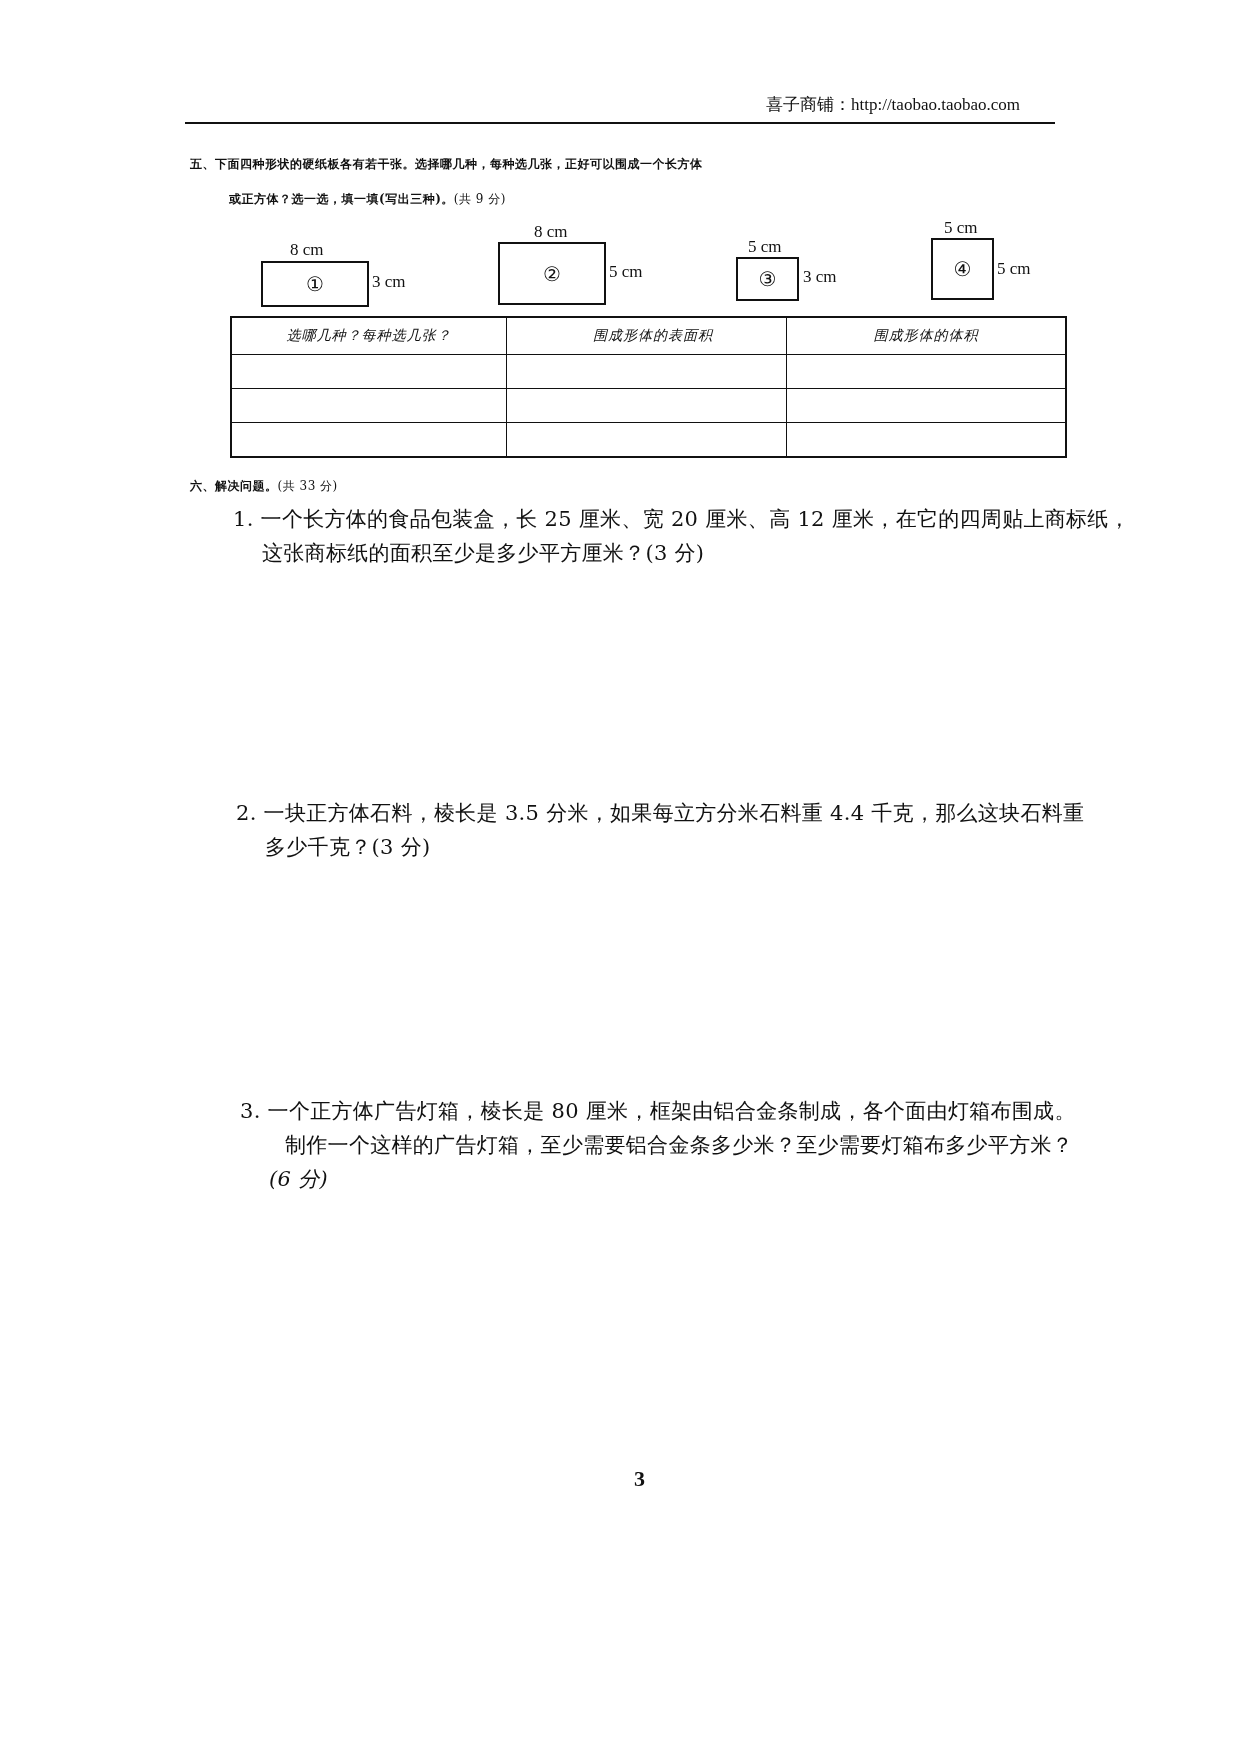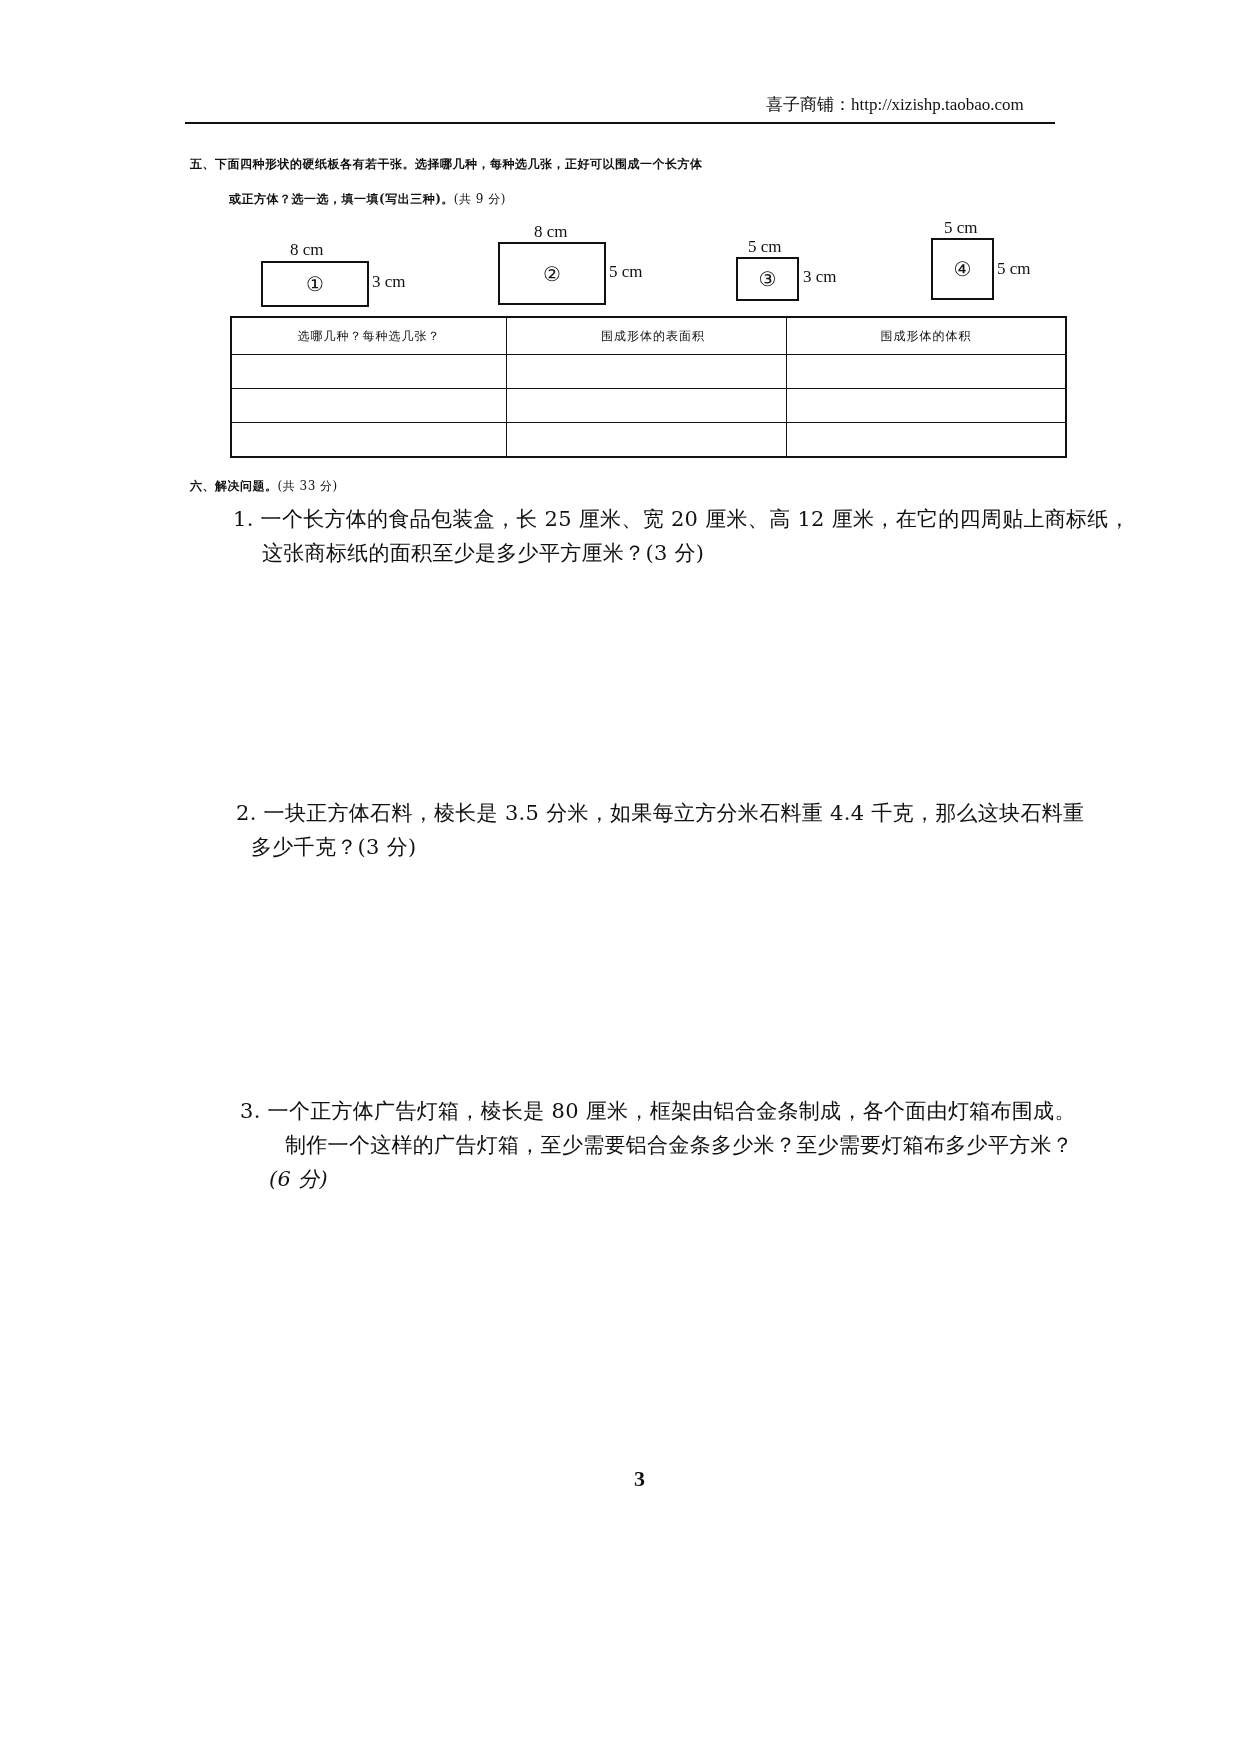--- a/index.html
+++ b/index.html
@@ -12,27 +12,27 @@
     .header-text { left: 766px; top: 93px; font-size: 17px; font-family: "Liberation Serif", serif; white-space: nowrap; }
     .header-rule { left: 185px; top: 122px; width: 870px; height: 2px; background: #111; }
     .sec-title { font-size: 12px; font-weight: bold; white-space: nowrap; letter-spacing: 0.5px; }
     .sec-title .light { font-weight: normal; }
     .q-text { font-size: 21px; white-space: nowrap; letter-spacing: 0.3px; line-height: 34px; }
     .shape { border: 2px solid #111; box-sizing: border-box; display: flex; align-items: center; justify-content: center; font-size: 20px; }
     .dim { font-size: 17px; font-family: "Liberation Serif", serif; white-space: nowrap; }
     table.answer { border-collapse: collapse; left: 230px; top: 316px; width: 837px; position: absolute; }
     table.answer td, table.answer th { border: 1.5px solid #111; height: 33px; padding: 0; }
     table.answer { border: 2.5px solid #111; }
-    table.answer th { font-weight: normal; font-size: 12px; letter-spacing: 1px; height: 36px; }
+    table.answer th { font-weight: normal; font-size: 14px; letter-spacing: 1px; height: 36px; font-style: italic; }
     .page-num { left: 634px; top: 1466px; font-size: 22px; font-weight: bold; font-family: "Liberation Serif", serif; }
   </style>
 </head>
 <body>
 
-<div class="abs header-text">喜子商铺：http://xizishp.taobao.com</div>
+<div class="abs header-text">喜子商铺：http://taobao.taobao.com</div>
 <div class="abs header-rule"></div>
 
 <div class="abs sec-title" style="left:190px; top:156px;">五、下面四种形状的硬纸板各有若干张。选择哪几种，每种选几张，正好可以围成一个长方体</div>
 <div class="abs sec-title" style="left:229px; top:191px;">
   <span>或正方体？选一选，填一填(写出三种)。</span><span class="light">(共 9 分)</span>
 </div>
 
 <div class="abs dim" style="left:290px; top:240px;">8 cm</div>
 <div class="abs shape" style="left:261px; top:261px; width:108px; height:46px;">
   <span>①</span>
@@ -85,19 +85,19 @@
 </table>
 
 <div class="abs sec-title" style="left:190px; top:478px;">
   <span>六、解决问题。</span><span class="light">(共 33 分)</span>
 </div>
 
 <div class="abs q-text" style="left:233px; top:502px;">1. 一个长方体的食品包装盒，长 25 厘米、宽 20 厘米、高 12 厘米，在它的四周贴上商标纸，</div>
 <div class="abs q-text" style="left:262px; top:536px;">这张商标纸的面积至少是多少平方厘米？(3 分)</div>
 
 <div class="abs q-text" style="left:236px; top:796px;">2. 一块正方体石料，棱长是 3.5 分米，如果每立方分米石料重 4.4 千克，那么这块石料重</div>
-<div class="abs q-text" style="left:251px; top:830px;">多少千克？(3 分)</div>
+<div class="abs q-text" style="left:265px; top:830px;">多少千克？(3 分)</div>
 
 <div class="abs q-text" style="left:240px; top:1094px;">3. 一个正方体广告灯箱，棱长是 80 厘米，框架由铝合金条制成，各个面由灯箱布围成。</div>
 <div class="abs q-text" style="left:285px; top:1128px;text-align:right;">制作一个这样的广告灯箱，至少需要铝合金条多少米？至少需要灯箱布多少平方米？</div>
 <div class="abs q-text" style="left:269px; top:1162px;font-style:italic;">(6 分)</div>
 
 <div class="abs page-num">3</div>
 
 </body></html>

